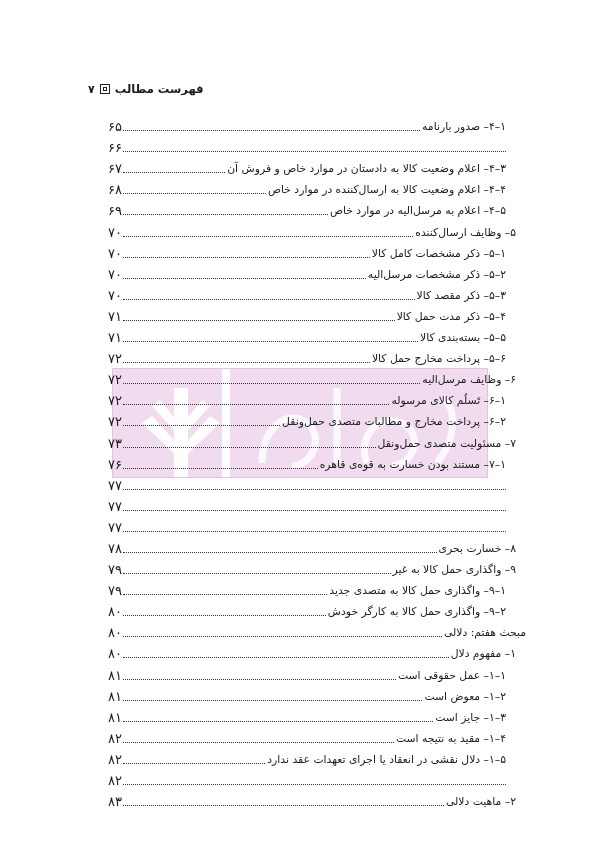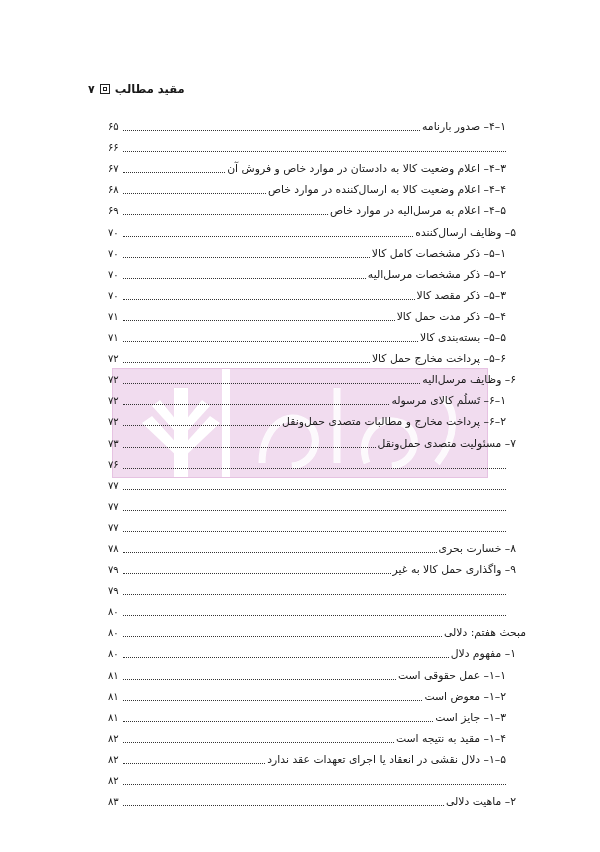--- a/index.html
+++ b/index.html
@@ -14,34 +14,34 @@
     .header .title { direction: rtl; }
 
     .watermark { position: absolute; left: 112px; top: 368px; width: 376px; height: 110px;
                  background: #f1dcef; z-index: 0; overflow: hidden; }
     .watermark svg { position: absolute; left: 0; top: 0; }
 
     .toc { position: absolute; left: 108px; top: 113px; width: 418px; z-index: 1; }
     .row { position: relative; height: 21.1px; display: flex; direction: rtl; align-items: flex-end; font-size: 10.8px; line-height: 14px; }
     .row .label { white-space: nowrap; padding-left: 2px; }
     .row .dots { flex: 1; border-bottom: 1.3px dotted #333; margin-bottom: 3px; min-width: 10px; }
-    .row .page-no { direction: ltr; width: 14px; text-align: left; padding-right: 1px; font-size: 10px; }
+    .row .page-no { direction: ltr; width: 14px; text-align: left; padding-right: 1px; font-size: 13px; }
     .lvl0 { padding-right: 0; }
     .lvl1 { padding-right: 10px; }
     .lvl2 { padding-right: 20px; }
   </style>
 </head>
 <body>
 
 <div class="page">
 
   <div class="header">
     <span class="pnum">۷</span>
     <span class="box-icon"></span>
-    <span class="title">مقید مطالب</span>
+    <span class="title">فهرست مطالب</span>
   </div>
 
   <div class="watermark">
     <svg width="376" height="110" viewBox="0 0 376 110">
 
       <g fill="#ffffff">
         <rect x="62" y="20" width="14" height="90"></rect>
         <polygon points="30,55 40,48 69,80 69,92"></polygon>
         <polygon points="108,55 98,48 69,80 69,92"></polygon>
         <polygon points="40,38 48,32 69,58 69,70"></polygon>
@@ -133,20 +133,21 @@
         <span class="label">۲–۶– پرداخت مخارج و مطالبات متصدی حمل‌ونقل</span>
         <span class="dots"></span>
         <span class="page-no">۷۲</span>
       </div>
       <div class="row lvl1">
         <span class="label">۷– مسئولیت متصدی حمل‌ونقل</span>
         <span class="dots"></span>
         <span class="page-no">۷۳</span>
       </div>
       <div class="row lvl2">
+        <span class="label">۱–۷– مستند بودن خسارت به قوه‌ی قاهره</span>
         <span class="dots"></span>
         <span class="page-no">۷۶</span>
       </div>
       <div class="row lvl2">
         <span class="dots"></span>
         <span class="page-no">۷۷</span>
       </div>
       <div class="row lvl2">
         <span class="dots"></span>
         <span class="page-no">۷۷</span>
@@ -159,24 +160,26 @@
         <span class="label">۸– خسارت بحری</span>
         <span class="dots"></span>
         <span class="page-no">۷۸</span>
       </div>
       <div class="row lvl1">
         <span class="label">۹– واگذاری حمل کالا به غیر</span>
         <span class="dots"></span>
         <span class="page-no">۷۹</span>
       </div>
       <div class="row lvl2">
+        <span class="label">۱–۹– واگذاری حمل کالا به متصدی جدید</span>
         <span class="dots"></span>
         <span class="page-no">۷۹</span>
       </div>
       <div class="row lvl2">
+        <span class="label">۲–۹– واگذاری حمل کالا به کارگر خودش</span>
         <span class="dots"></span>
         <span class="page-no">۸۰</span>
       </div>
       <div class="row lvl0">
         <span class="label">مبحث هفتم: دلالی</span>
         <span class="dots"></span>
         <span class="page-no">۸۰</span>
       </div>
       <div class="row lvl1">
         <span class="label">۱– مفهوم دلال</span>

